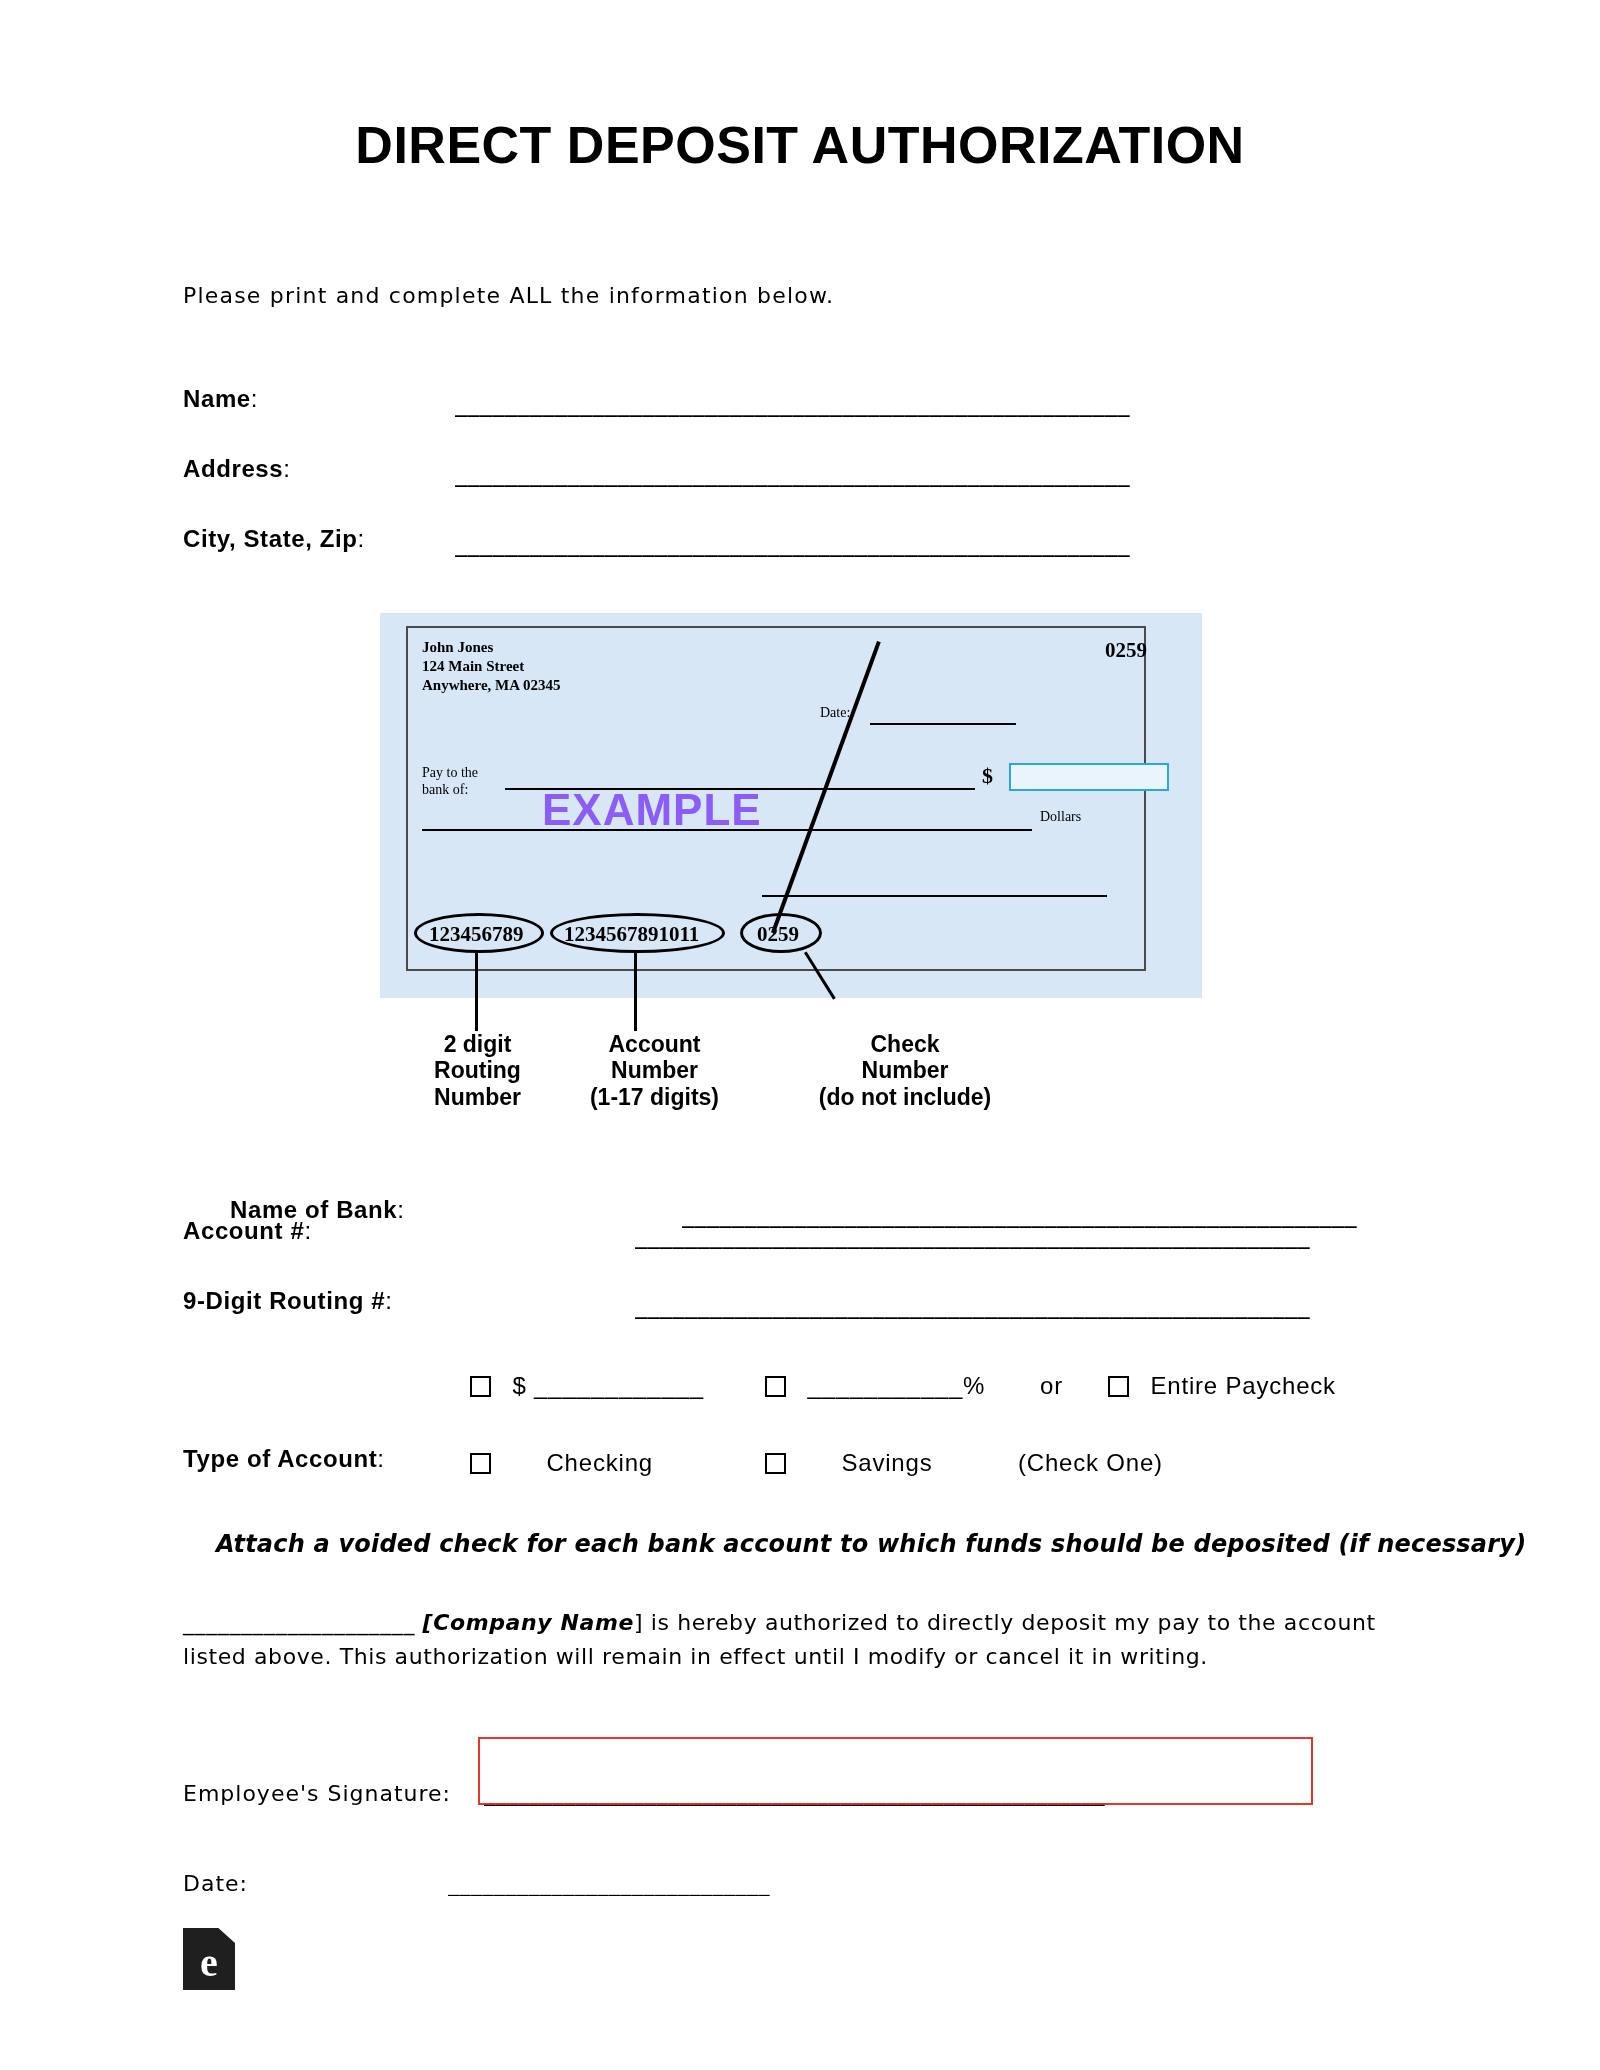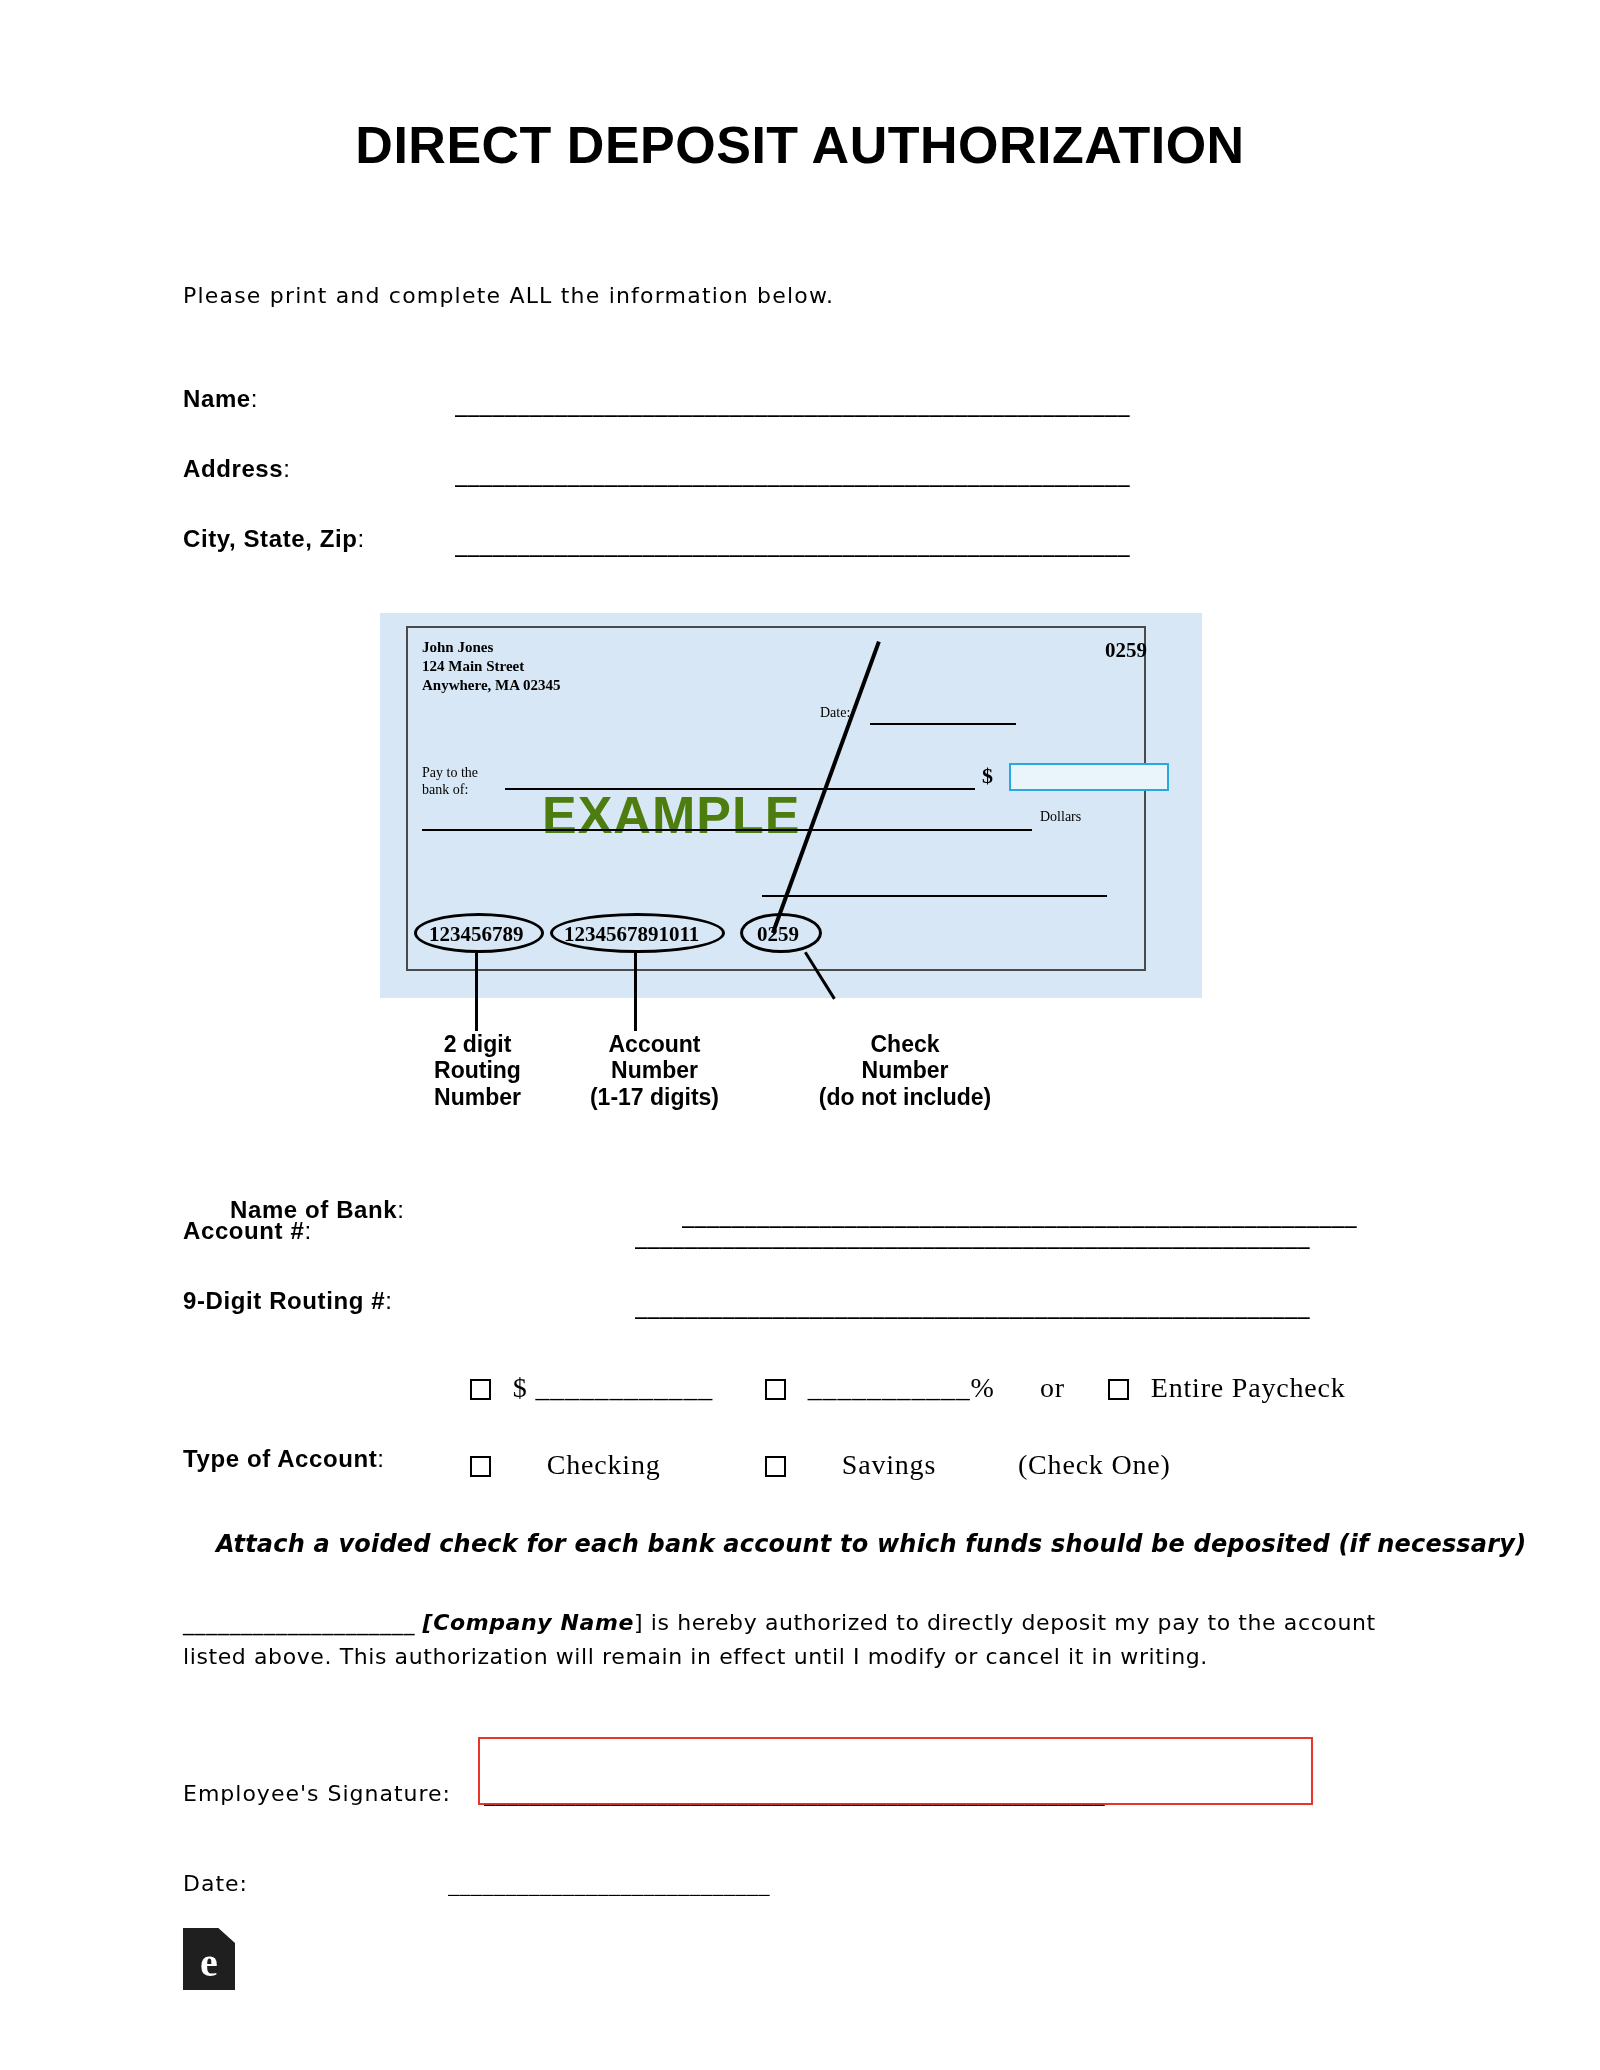--- a/index.html
+++ b/index.html
@@ -157,23 +157,23 @@
     position: absolute;
     left: 668px;
     top: 196px;
     font-size: 14px;
     font-family: "Liberation Serif", serif;
   }
   .example-wm {
     position: absolute;
     left: 170px;
     top: 172px;
-    font-size: 52px;
-    font-weight: bold;
-    color: #4d7c0f;
+    font-size: 44px;
+    font-weight: bold;
+    color: #8b5cf6;
     letter-spacing: 1px;
     font-family: "Liberation Sans", sans-serif;
     text-align: center;
   }
   .micr {
     position: absolute;
     font-size: 21px;
     font-weight: bold;
     font-family: "Liberation Serif", serif;
   }
@@ -203,23 +203,23 @@
     display: inline-block;
     width: 21px;
     height: 21px;
     border: 2px solid #000;
     box-sizing: border-box;
     vertical-align: -3px;
   }
   .inline-row {
     position: absolute;
     left: 183px;
-    font-size: 28px;
+    font-size: 24px;
     letter-spacing: 0.8px;
-    font-family: Liberation Serif, serif;
+    font-family: Liberation Sans, sans-serif;
     white-space: nowrap;
   }
   .attach-note {
     position: absolute;
     left: 183px;
     top: 1530px;
     font-size: 24px;
     font-style: italic;
     font-weight: bold;
     letter-spacing: 0.2px;

